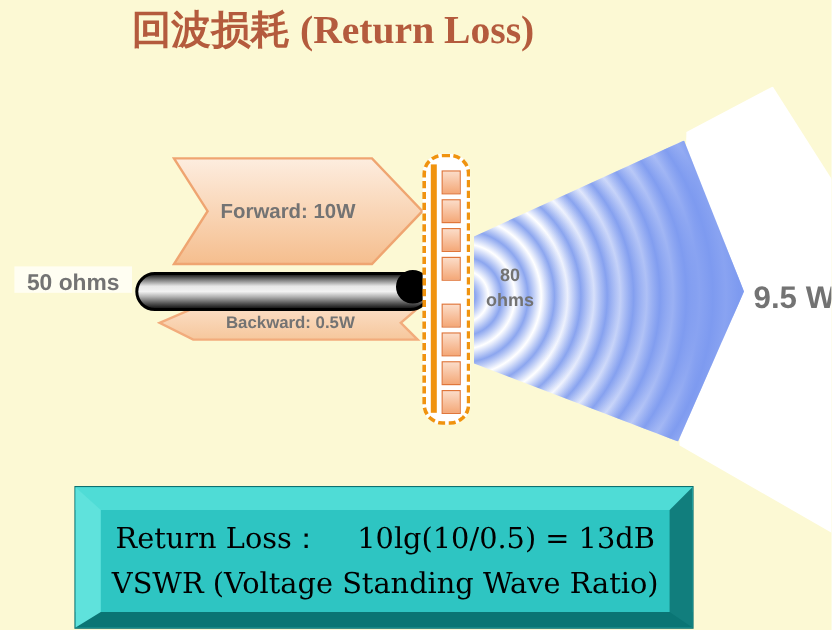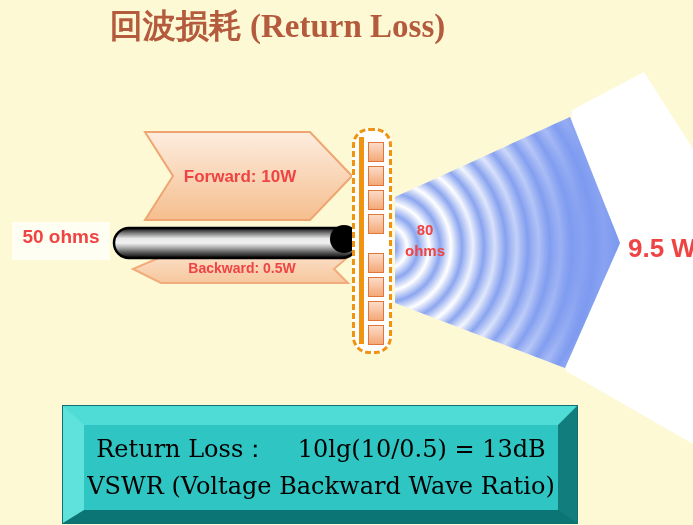--- a/index.html
+++ b/index.html
@@ -46,25 +46,25 @@
     display:flex; flex-direction:column; gap:4px;
   }
   .antenna-els .el{
     width:14px; height:18px;
     background:linear-gradient(180deg,#FBDCC8,#F4A878);
     border:1.5px solid #E0763A;
   }
   .antenna-els .feed-gap{width:14px; height:11px;}
   
   .lbl{
-    position:absolute; color:#ef4444; font-weight:bold;
+    position:absolute; color:#737373; font-weight:bold;
     text-align:center; white-space:nowrap;
   }
   .box50{
-    left:12px; top:222px; width:98px; height:38px; line-height:30px;
+    left:12px; top:222px; width:98px; height:22px; line-height:30px;
     background:#FFFEF2; font-size:19px;
   }
   .fwd{left:158px; top:167px; width:164px; font-size:17px;}
   .bwd{left:158px; top:260px; width:168px; font-size:14px;}
   .load{left:394px; top:219px; width:62px; font-size:15px; line-height:21px;}
   .rad{left:628px; top:233px; width:64px; font-size:26px;}
   
   .formula-box{
     position:absolute; left:63px; top:406px; width:514px; height:117px;
     box-sizing:border-box;
@@ -140,16 +140,16 @@
   <div class="lbl fwd">Forward: 10W</div>
   <div class="lbl bwd">Backward: 0.5W</div>
   <div class="lbl load">
     <div>80</div>
     <div>ohms</div>
   </div>
   <div class="lbl rad">9.5 W</div>
 
   <div class="formula-box">
     <div class="fline">Return Loss：    10lg(10/0.5) = 13dB</div>
-    <div class="fline">VSWR (Voltage Backward Wave Ratio)</div>
+    <div class="fline">VSWR (Voltage Standing Wave Ratio)</div>
   </div>
 
 </div>
 
 </body></html>

